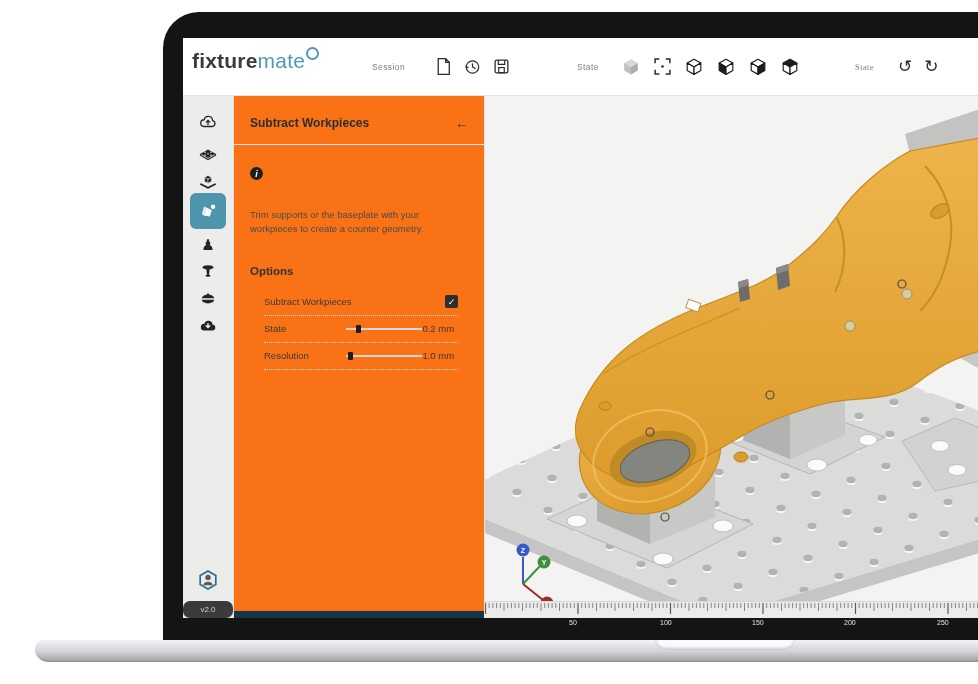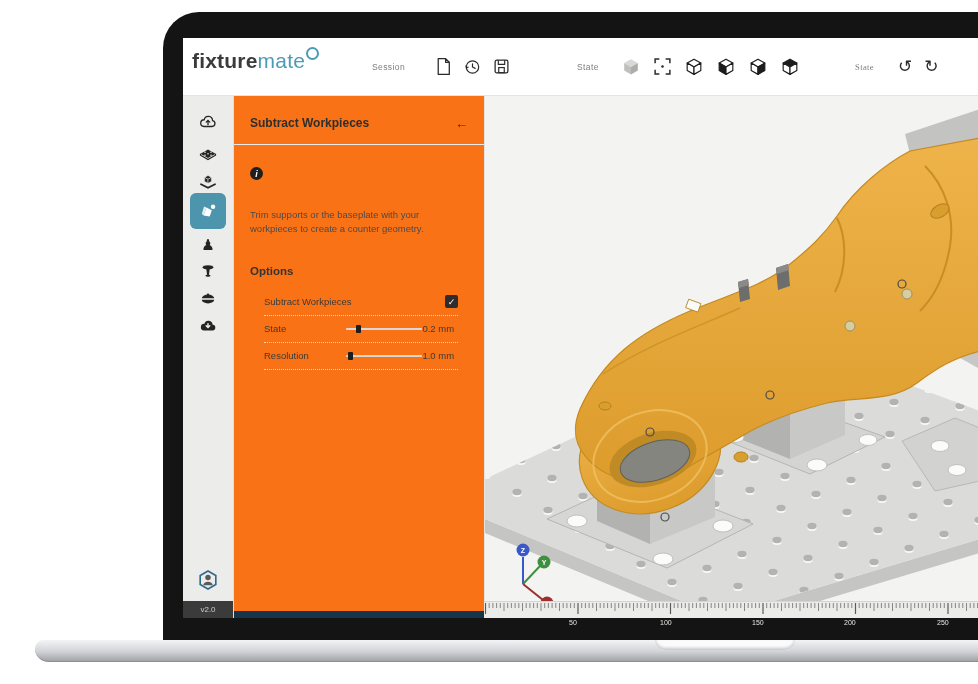--- a/index.html
+++ b/index.html
@@ -29,21 +29,21 @@
   .tbtn{display:flex;align-items:center;justify-content:center;margin:0 6px;cursor:pointer;}
   .glyphbtn{font-family:"DejaVu Sans",sans-serif;font-size:17px;color:#2a2a2a;line-height:1;}
   
   .mainrow{display:flex;height:522px;}
   .sidebar{position:relative;width:50px;background:#ececea;border-right:1px solid #dddddb;}
   .s-icon{position:absolute;left:15px;width:20px;height:20px;cursor:pointer;}
   .s-active{position:absolute;left:7px;width:36px;height:36px;background:#4d95ac;
     border-radius:6px;display:flex;align-items:center;justify-content:center;cursor:pointer;}
   .pawn{font-family:"DejaVu Sans",sans-serif;font-size:15px;color:#242424;line-height:20px;text-align:center;display:block;}
   .versionbar{position:absolute;left:0;bottom:0;width:100%;height:17px;background:#3b3b3b;
-    color:#cfcfcf;font-size:8px;display:flex;align-items:center;justify-content:center;}
+    color:#cfcfcf;font-size:8px;display:flex;align-items:center;justify-content:center;border-radius:7px;}
   
   .panel{position:relative;width:250px;background:#f97316;border-right:1px solid #e3e3e1;}
   .p-header{display:flex;align-items:center;justify-content:space-between;
     padding:20px 16px 14px 16px;border-bottom:1px solid #ebebe9;}
   .p-title{font-size:12px;font-weight:700;color:#2e2e2e;}
   .p-back{font-size:13px;color:#2e2e2e;cursor:pointer;line-height:1;}
   .p-body{padding:0 16px;}
   .info-ic{margin-top:22px;width:13px;height:13px;border-radius:50%;background:#1f1f1f;
     color:#ffffff;font-size:9px;font-weight:700;font-style:italic;
     display:flex;align-items:center;justify-content:center;}

